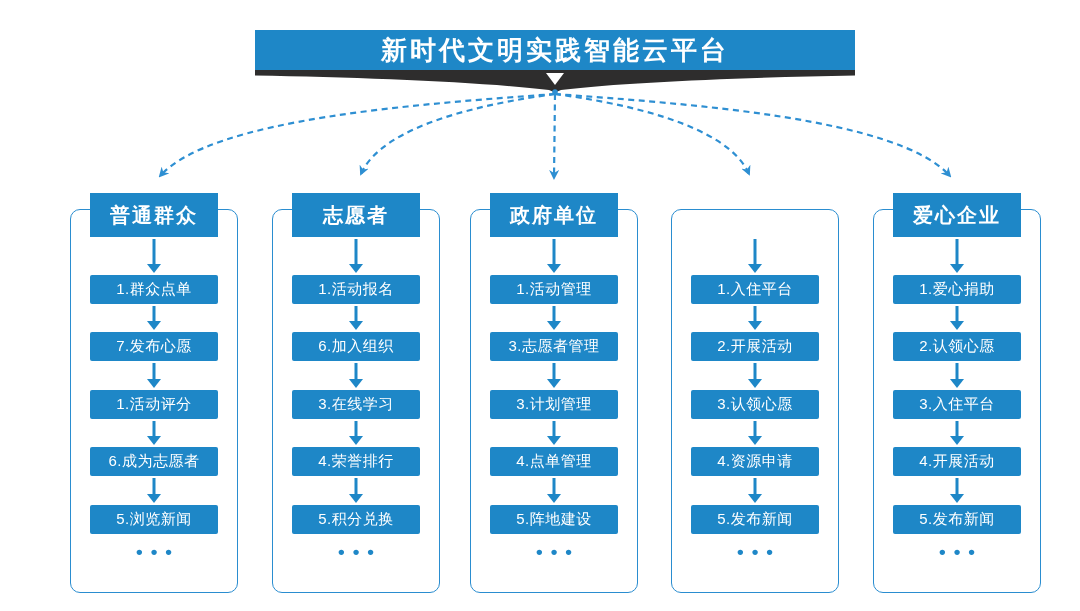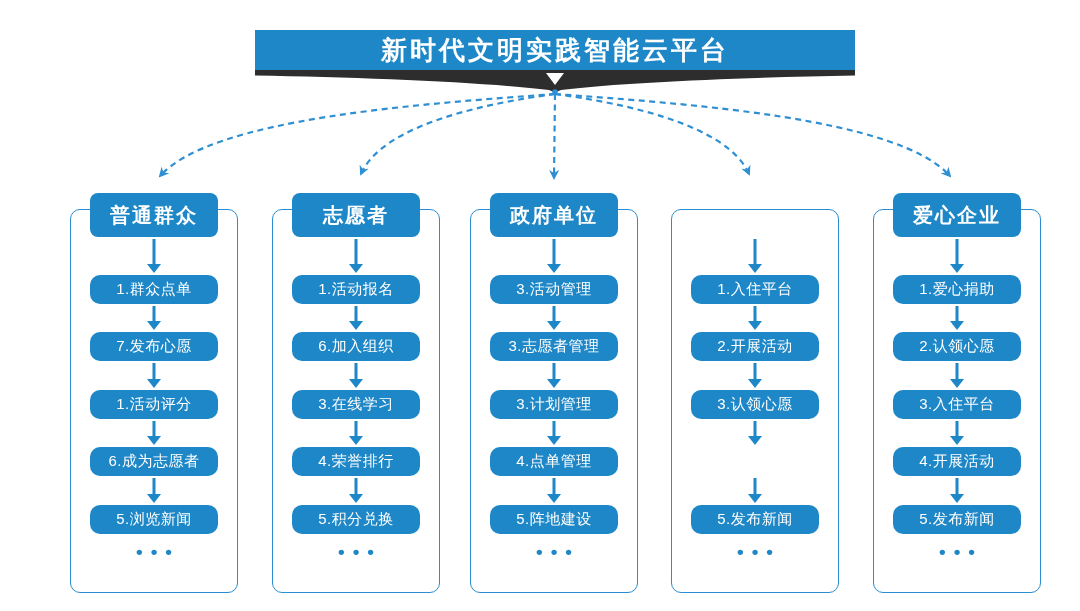--- a/index.html
+++ b/index.html
@@ -28,27 +28,27 @@
   .dashed-link{fill:none;stroke:var(--dash);stroke-width:2.2;stroke-dasharray:6 4.5;}
   .ah{fill:var(--dash);}
 
   .column{position:absolute;top:193px;width:168px;height:405px;}
   .col-frame{
     position:absolute;left:0;top:16px;width:168px;height:384px;box-sizing:border-box;
     border:1.5px solid var(--frame);border-radius:10px;background:var(--bg);
   }
   .col-header{
     position:absolute;left:20px;top:0;width:128px;height:44px;
-    background:var(--primary);border-radius:8px;color:var(--onprimary);
+    background:var(--primary);border-radius:0;color:var(--onprimary);
     display:flex;align-items:center;justify-content:center;
     font-size:20px;font-weight:bold;letter-spacing:2px;
   }
   .item{
     position:absolute;left:20px;width:128px;height:29px;
-    background:var(--primary);border-radius:10px;color:var(--onprimary);
+    background:var(--primary);border-radius:2px;color:var(--onprimary);
     display:flex;align-items:center;justify-content:center;
     font-size:15px;letter-spacing:0.5px;
   }
   .i1{top:82px}.i2{top:139px}.i3{top:197px}.i4{top:254px}.i5{top:312px}
 
   .v-arrow{position:absolute;left:50%;transform:translateX(-50%);width:16px;}
   .v-arrow::before{
     content:"";position:absolute;left:50%;transform:translateX(-50%);
     top:0;bottom:8px;width:3px;background:var(--primary);
   }
@@ -120,41 +120,42 @@
     <div class="item i4">4.荣誉排行</div>
     <div class="v-arrow a4"></div>
     <div class="item i5">5.积分兑换</div>
     <div class="dots">•••</div>
   </section>
 
   <section class="column" style="left:470px">
     <div class="col-frame"></div>
     <div class="col-header">政府单位</div>
     <div class="v-arrow a0"></div>
-    <div class="item i1">3.活动管理</div>
+    <div class="item i1">1.活动管理</div>
     <div class="v-arrow a1"></div>
     <div class="item i2">3.志愿者管理</div>
     <div class="v-arrow a2"></div>
     <div class="item i3">3.计划管理</div>
     <div class="v-arrow a3"></div>
     <div class="item i4">4.点单管理</div>
     <div class="v-arrow a4"></div>
     <div class="item i5">5.阵地建设</div>
     <div class="dots">•••</div>
   </section>
 
   <section class="column" style="left:671px">
     <div class="col-frame"></div>
     <div class="v-arrow a0"></div>
     <div class="item i1">1.入住平台</div>
     <div class="v-arrow a1"></div>
     <div class="item i2">2.开展活动</div>
     <div class="v-arrow a2"></div>
     <div class="item i3">3.认领心愿</div>
     <div class="v-arrow a3"></div>
+    <div class="item i4">4.资源申请</div>
     <div class="v-arrow a4"></div>
     <div class="item i5">5.发布新闻</div>
     <div class="dots">•••</div>
   </section>
 
   <section class="column" style="left:873px">
     <div class="col-frame"></div>
     <div class="col-header">爱心企业</div>
     <div class="v-arrow a0"></div>
     <div class="item i1">1.爱心捐助</div>

